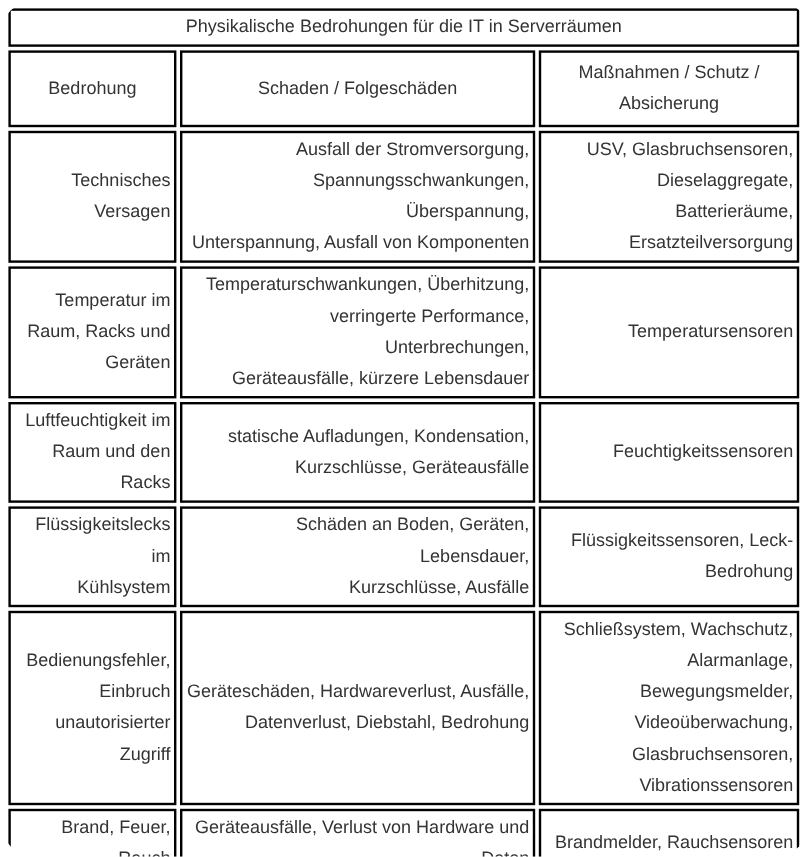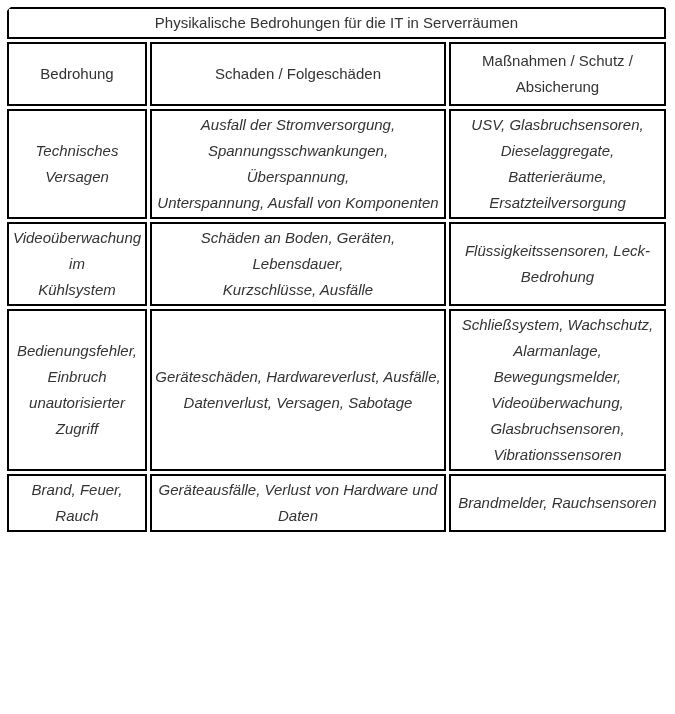--- a/index.html
+++ b/index.html
@@ -36,21 +36,21 @@
     text-align: center;
     line-height: 21px;
     color: #1a1a1a;
     white-space: normal;
     padding: 1px 2px;
   }
   tr.header-row th {
     text-align: center;
     padding: 4px 2px;
   }
-  td.c1, td.c2, td.c3 { text-align: center; font-style: italic; }
+  td.c1, td.c2, td.c3 { text-align: right; }
 </style>
 </head>
 <body>
 
 <div class="page">
   <table class="threats">
     <colgroup>
       <col style="width:140px">
       <col style="width:296px">
       <col style="width:217px">
@@ -71,34 +71,50 @@
         <td class="c1">Technisches
 Versagen</td>
         <td class="c2">Ausfall der Stromversorgung,
 Spannungsschwankungen, Überspannung,
 Unterspannung, Ausfall von Komponenten</td>
         <td class="c3">USV, Glasbruchsensoren,
 Dieselaggregate, Batterieräume,
 Ersatzteilversorgung</td>
       </tr>
       <tr>
-        <td class="c1">Videoüberwachung im
+        <td class="c1">Temperatur im
+Raum, Racks und
+Geräten</td>
+        <td class="c2">Temperaturschwankungen, Überhitzung,
+verringerte Performance, Unterbrechungen,
+Geräteausfälle, kürzere Lebensdauer</td>
+        <td class="c3">Temperatursensoren</td>
+      </tr>
+      <tr>
+        <td class="c1">Luftfeuchtigkeit im
+Raum und den Racks</td>
+        <td class="c2">statische Aufladungen, Kondensation,
+Kurzschlüsse, Geräteausfälle</td>
+        <td class="c3">Feuchtigkeitssensoren</td>
+      </tr>
+      <tr>
+        <td class="c1">Flüssigkeitslecks im
 Kühlsystem</td>
         <td class="c2">Schäden an Boden, Geräten, Lebensdauer,
 Kurzschlüsse, Ausfälle</td>
         <td class="c3">Flüssigkeitssensoren, Leck-
 Bedrohung</td>
       </tr>
       <tr>
         <td class="c1">Bedienungsfehler,
 Einbruch
 unautorisierter
 Zugriff</td>
         <td class="c2">Geräteschäden, Hardwareverlust, Ausfälle,
-Datenverlust, Versagen, Sabotage</td>
+Datenverlust, Diebstahl, Bedrohung</td>
         <td class="c3">Schließsystem, Wachschutz,
 Alarmanlage, Bewegungsmelder,
 Videoüberwachung,
 Glasbruchsensoren,
 Vibrationssensoren</td>
       </tr>
       <tr>
         <td class="c1">Brand, Feuer, Rauch</td>
         <td class="c2">Geräteausfälle, Verlust von Hardware und
 Daten</td>

